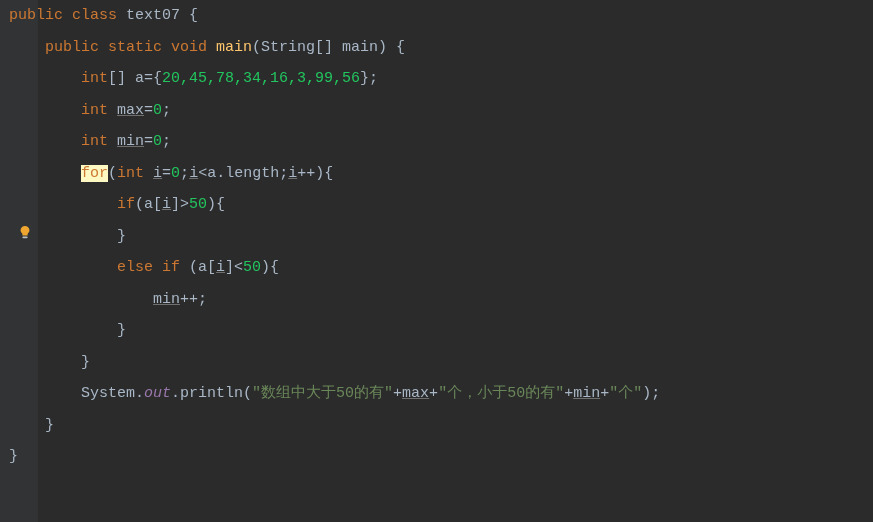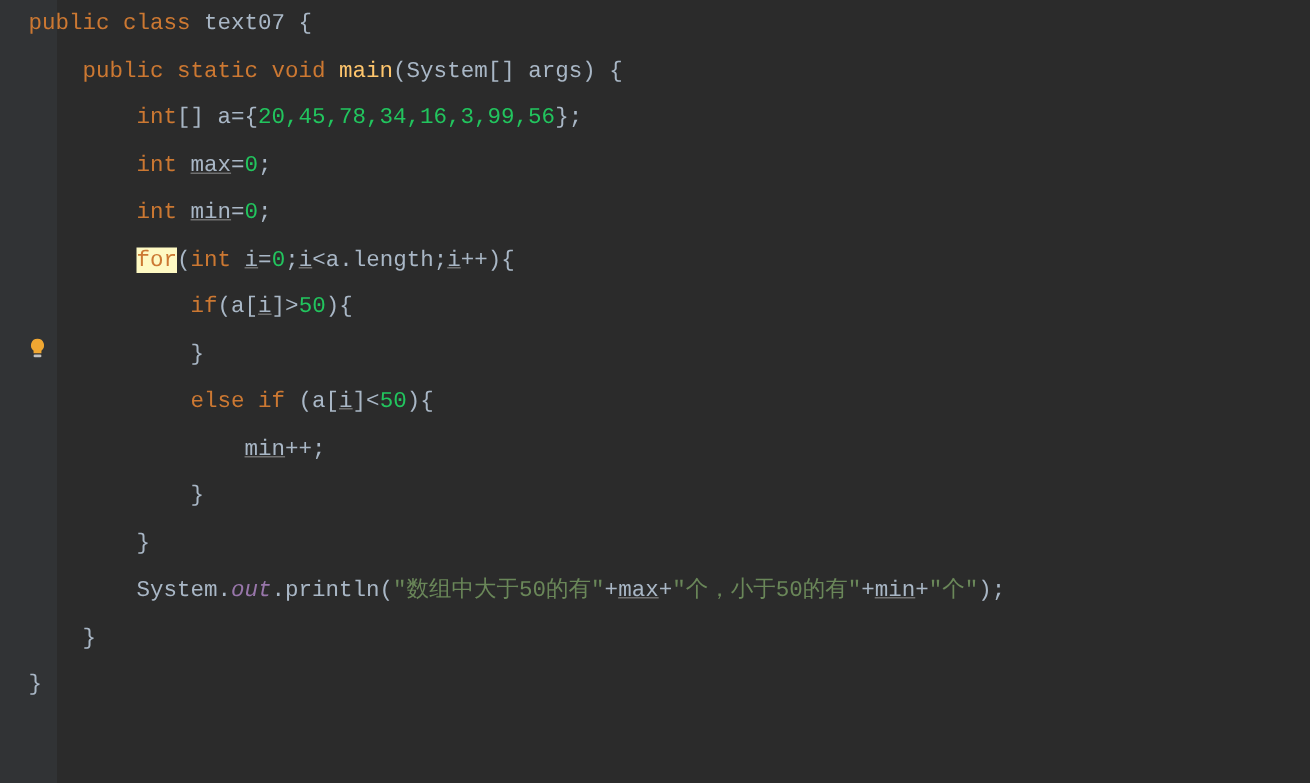--- a/index.html
+++ b/index.html
@@ -20,21 +20,21 @@
     top: 0;
     width: 38px;
     height: 100%;
     background: #313335;
   }
   .code-area {
     position: absolute;
     left: 0;
     top: 0;
     width: 100%;
-    padding-left: 19px;
+    padding-left: 9px;
   }
   .line {
     white-space: pre;
     position: relative;
   }
   .line.highlight {
     background: #323232;
   }
   .kw { color: #cc7832; }
   .num { color: #22c55e; }
@@ -63,21 +63,21 @@
 <svg viewBox="0 0 16 16">
       <path fill="#f0a732" d="M8 1a5 5 0 0 0-3 9v2h6v-2a5 5 0 0 0-3-9z"></path>
       <rect fill="#c0c0c0" x="5" y="13" width="6" height="2" rx="1"></rect>
     </svg>
 </div>
 
 <div class="code-area">
 
 <div class="line"><span class="kw">public class</span><span> </span><span class="ident">text07</span><span class="punct"> {</span></div>
 
-<div class="line">    <span class="kw">public static void</span><span> </span><span class="method">main</span><span class="punct">(System[] args) {</span></div>
+<div class="line">    <span class="kw">public static void</span><span> </span><span class="method">main</span><span class="punct">(String[] main) {</span></div>
 
 <div class="line">        <span class="kw">int</span><span class="punct">[] a={</span><span class="num">20,45,78,34,16,3,99,56</span><span class="punct">};</span></div>
 
 <div class="line">        <span class="kw">int </span><span class="under">max</span><span class="punct">=</span><span class="num">0</span><span class="punct">;</span></div>
 
 <div class="line">        <span class="kw">int </span><span class="under">min</span><span class="punct">=</span><span class="num">0</span><span class="punct">;</span></div>
 
 <div class="line">        <span class="kw for-hl">for</span><span class="punct">(</span><span class="kw">int </span><span class="under">i</span><span class="punct">=</span><span class="num">0</span><span class="punct">;</span><span class="under">i</span><span class="punct">&lt;a.length;</span><span class="under">i</span><span class="punct">++){</span></div>
 
 <div class="line">            <span class="kw">if</span><span class="punct">(a[</span><span class="under">i</span><span class="punct">]&gt;</span><span class="num">50</span><span class="punct">){</span></div>

